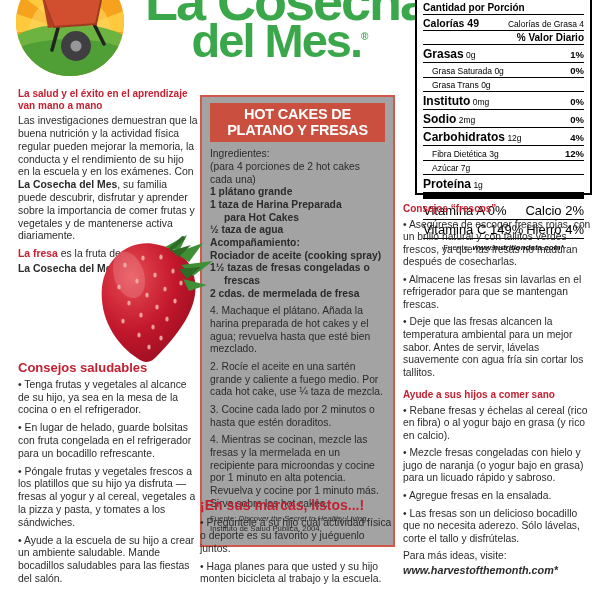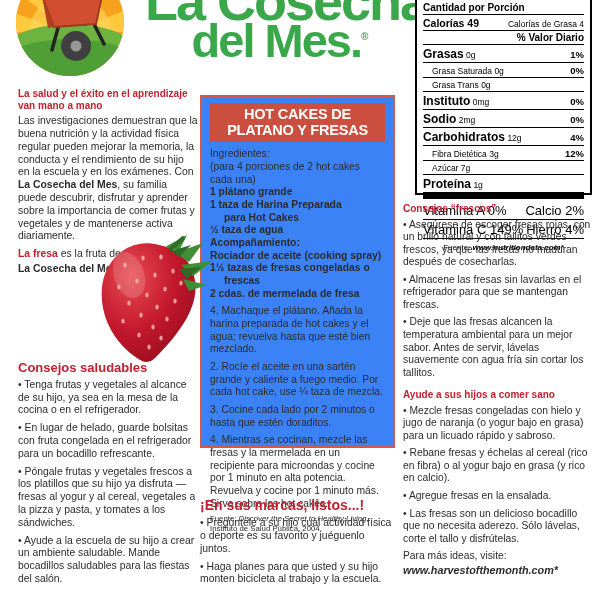--- a/index.html
+++ b/index.html
@@ -47,22 +47,22 @@
   .col-right{position:absolute;left:403px;top:203px;width:190px;font-size:10.3px;line-height:1.22;}
   .h-red{color:var(--red);font-weight:bold;font-size:13px;line-height:1.16;margin:0 0 4px;}
   .h-red.big{font-size:10px;}
   .para{margin:0 0 5px;}
   .bullet{margin:0 0 5px;}
   .fresa-line{margin:2px 0 0;}
   .tips-head{margin-top:84px;}
   
   .strawberry{position:absolute;left:95px;top:235px;width:125px;height:132px;z-index:5;}
   
-  .recipe{position:absolute;left:200px;top:95px;width:195px;height:353px;box-sizing:border-box;
-    border:2px solid var(--rust-border);background:#3b82f6;}
+  .recipe{position:absolute;left:200px;top:95px;width:195px;height:452px;box-sizing:border-box;
+    border:2px solid var(--rust-border);background:#a3a3a3;}
   .recipe-head{margin:6px 8px 6px;background:var(--rust);color:#fff;text-align:center;
     font-weight:bold;font-size:14.5px;line-height:1.12;padding:3px 0 4px;letter-spacing:-0.2px;}
   .recipe-body{padding:0 8px;font-size:10.3px;line-height:1.23;}
   .ing{margin:0;}
   .ing.b{font-weight:bold;}
   .ing.ind{padding-left:14px;}
   .step{margin:5px 0 0;}
   .recipe-src{font-size:7.8px;line-height:1.2;margin-top:4px;}
   .links{font-weight:bold;font-style:italic;font-size:10.8px;line-height:1.3;}
   .more-ideas{margin-top:2px;}
@@ -277,22 +277,22 @@
 
 <div class="col-right">
   <div class="h-red big">Consejos “frescos”</div>
   <div>
       <div class="bullet">• Asegúrese de escoger fresas rojas, con un brillo natural y con tallitos verdes frescos, ya que las fresas no maduran después de cosecharlas.</div>
       <div class="bullet">• Almacene las fresas sin lavarlas en el refrigerador para que se mantengan frescas.</div>
       <div class="bullet">• Deje que las fresas alcancen la temperatura ambiental para un mejor sabor. Antes de servir, lávelas suavemente con agua fría sin cortar los tallitos.</div>
     </div>
   <div class="h-red big" style="margin-top:10px">Ayude a sus hijos a comer sano</div>
   <div>
+      <div class="bullet">• Rebane fresas y échelas al cereal (rico en fibra) o al yogur bajo en grasa (y rico en calcio).</div>
       <div class="bullet">• Mezcle fresas congeladas con hielo y jugo de naranja (o yogur bajo en grasa) para un licuado rápido y sabroso.</div>
-      <div class="bullet">• Rebane fresas y échelas al cereal (rico en fibra) o al yogur bajo en grasa (y rico en calcio).</div>
       <div class="bullet">• Agregue fresas en la ensalada.</div>
       <div class="bullet">• Las fresas son un delicioso bocadillo que no necesita aderezo.  Sólo lávelas, corte el tallo y disfrútelas.</div>
     </div>
   <div class="more-ideas">Para más ideas, visite:</div>
   <div class="links">
     <a href="#">www.harvestofthemonth.com*</a><br>
     
   </div>
 
 </div>

